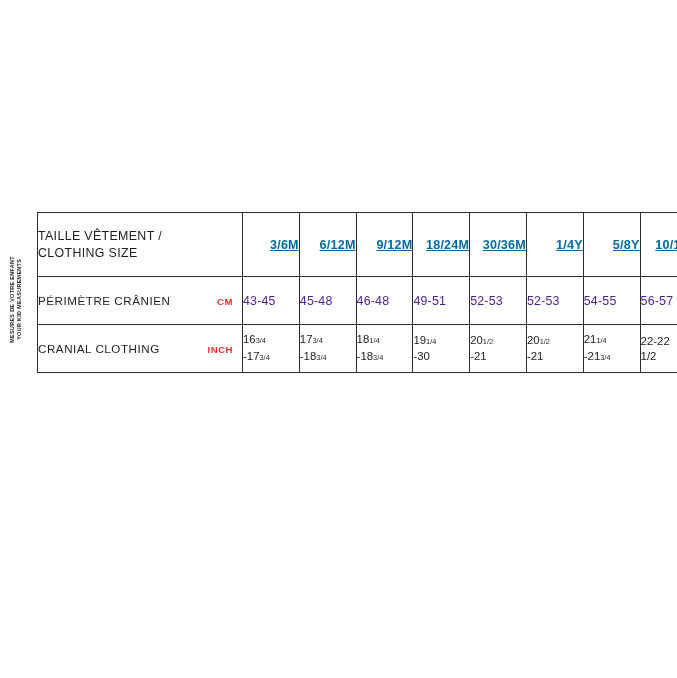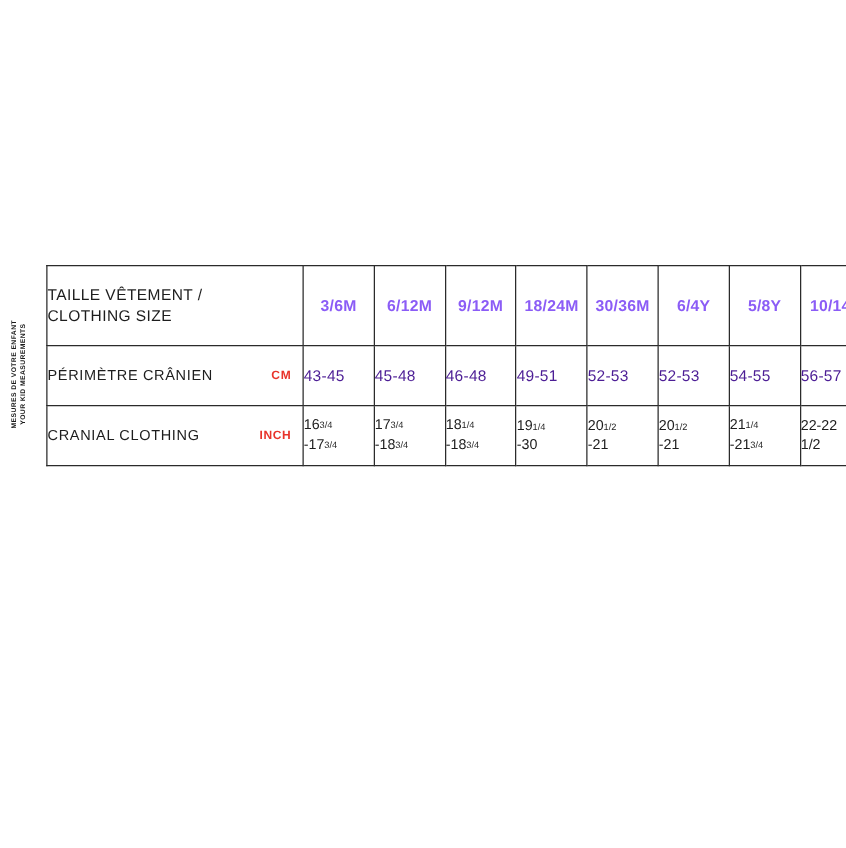--- a/index.html
+++ b/index.html
@@ -70,26 +70,27 @@
   .head-title {
     padding: 0 0 0 11px;
     font-size: 12.4px;
     line-height: 16.5px;
     letter-spacing: 0.35px;
     font-weight: 400;
     color: #1d1d1d;
     white-space: pre-line;
   }
   .head-size {
-    text-align: center;
+    text-align: right;
     padding-left: 6px;
     font-size: 12.6px;
     font-weight: 700;
     letter-spacing: 0.2px;
-    color: #8b5cf6;
+    color: #0369a1;
+    text-decoration: underline;
   }
 
   
   .row-cm td { height: 47px; }
   .row-inch td { height: 47px; }
 
   .rowlabel {
     position: relative;
     padding-left: 11px;
     font-size: 11.6px;
@@ -154,21 +155,21 @@
     </colgroup>
     <tbody>
       <tr class="row-head">
         <td class="head-title">TAILLE VÊTEMENT /
 CLOTHING SIZE</td>
         <td class="head-size">3/6M</td>
         <td class="head-size">6/12M</td>
         <td class="head-size">9/12M</td>
         <td class="head-size">18/24M</td>
         <td class="head-size">30/36M</td>
-        <td class="head-size">6/4Y</td>
+        <td class="head-size">1/4Y</td>
         <td class="head-size">5/8Y</td>
         <td class="head-size">10/14Y</td>
       </tr>
 
       <tr class="row-cm">
         <td class="rowlabel">
           <span>PÉRIMÈTRE CRÂNIEN</span>
           <span class="unit">CM</span>
         </td>
         <td class="val">43-45</td>

